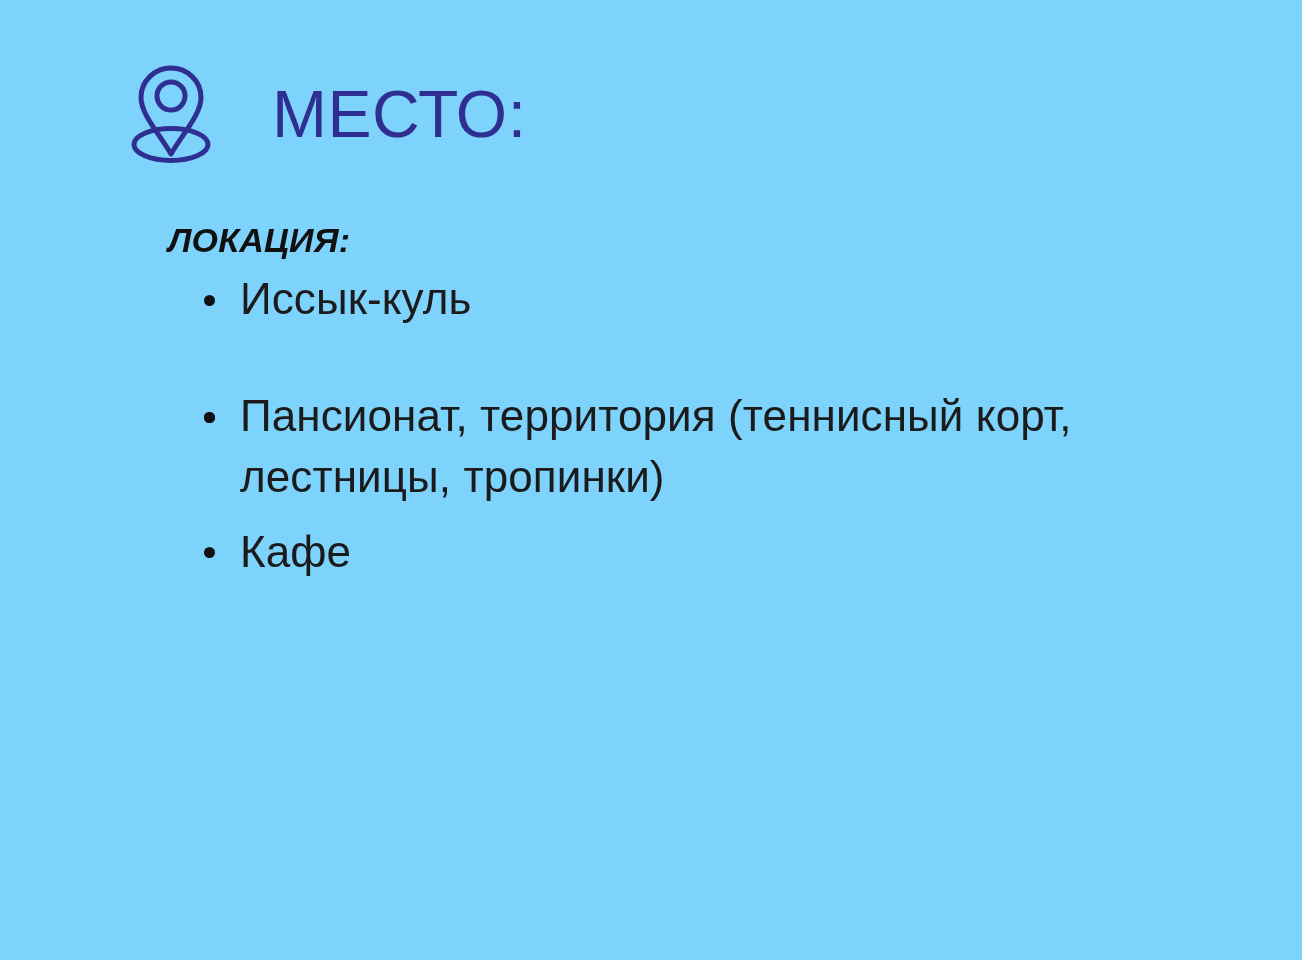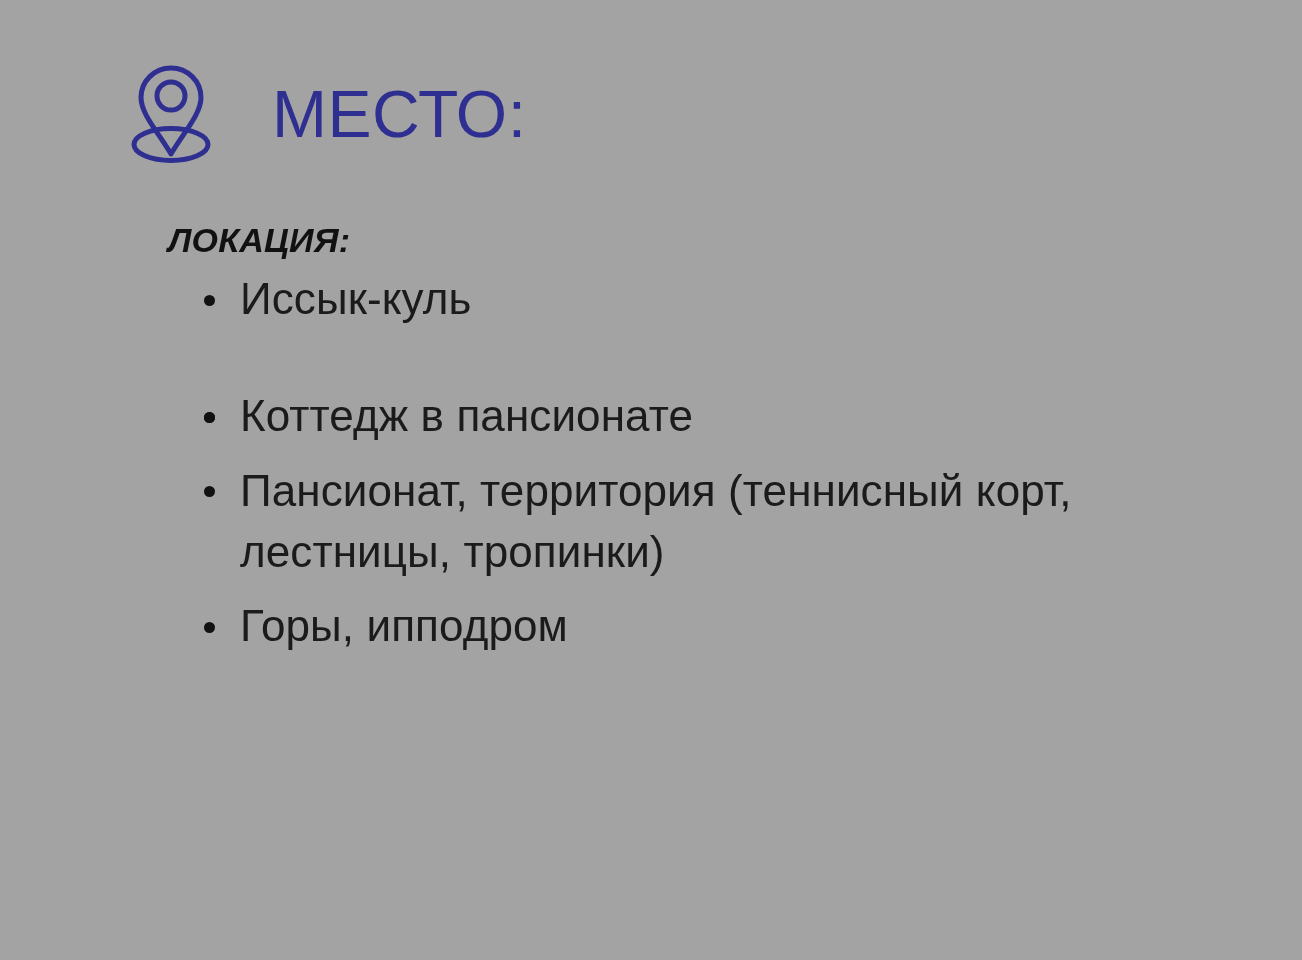--- a/index.html
+++ b/index.html
@@ -11,21 +11,21 @@
     height: 960px;
     background: #efefee;
     font-family: "Liberation Sans", sans-serif;
     overflow: hidden;
   }
 
   .slide {
     position: relative;
     width: 1302px;
     height: 960px;
-    background: #a3a3a3;
+    background: #7dd3fc;
     box-sizing: border-box;
   }
 
   
   .header {
     position: absolute;
     left: 128px;
     top: 64px;
     display: flex;
     align-items: center;
@@ -135,27 +135,23 @@
       </ul>
     </section>
 
     <section class="section">
       <ul class="bullet-list">
         <li class="bullet-item">
           <span class="bullet-dot"></span>
         </li>
         <li class="bullet-item">
           <span class="bullet-dot"></span>
-          <span>Коттедж в пансионате</span>
-        </li>
-        <li class="bullet-item">
-          <span class="bullet-dot"></span>
           <span>Пансионат, территория (теннисный корт, лестницы, тропинки)</span>
         </li>
         <li class="bullet-item">
           <span class="bullet-dot"></span>
-          <span>Горы, ипподром</span>
+          <span>Кафе</span>
         </li>
       </ul>
     </section>
 
   </div>
 </div>
 
 </body></html>

